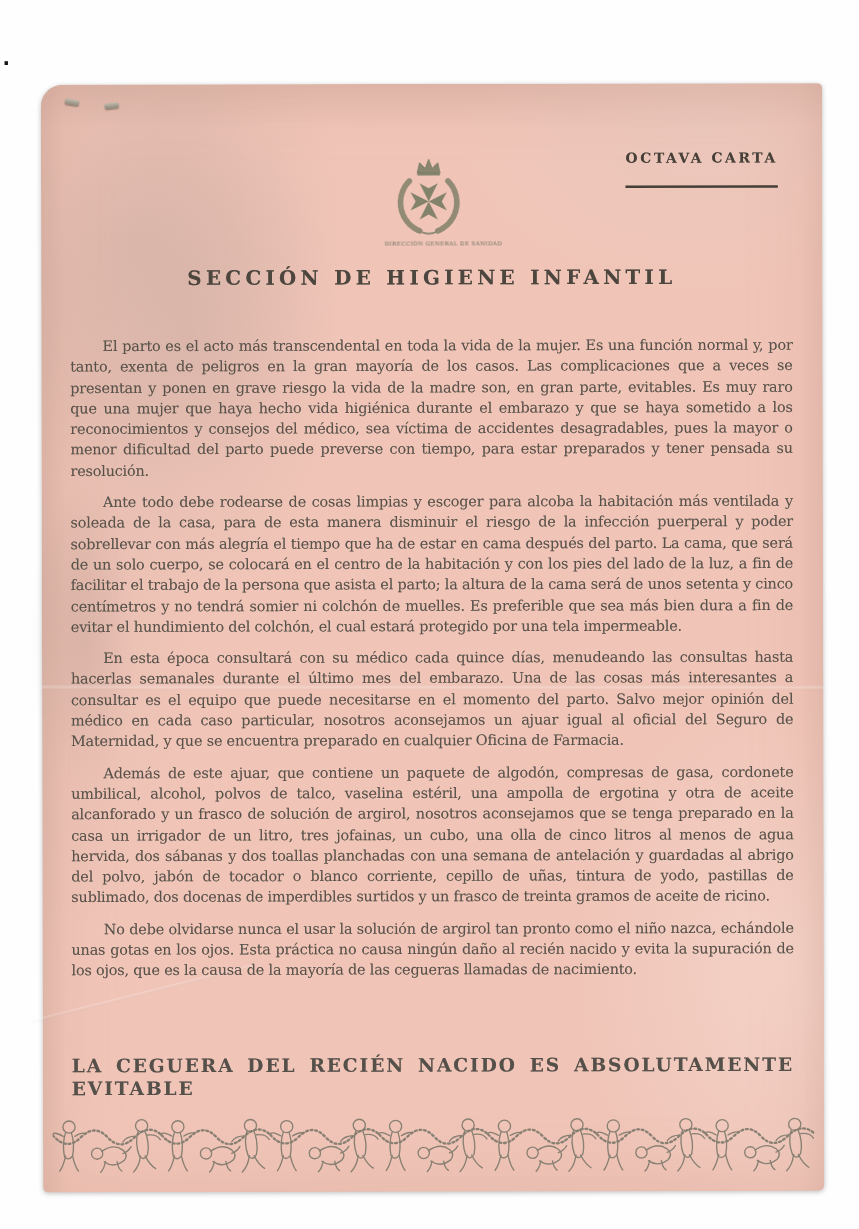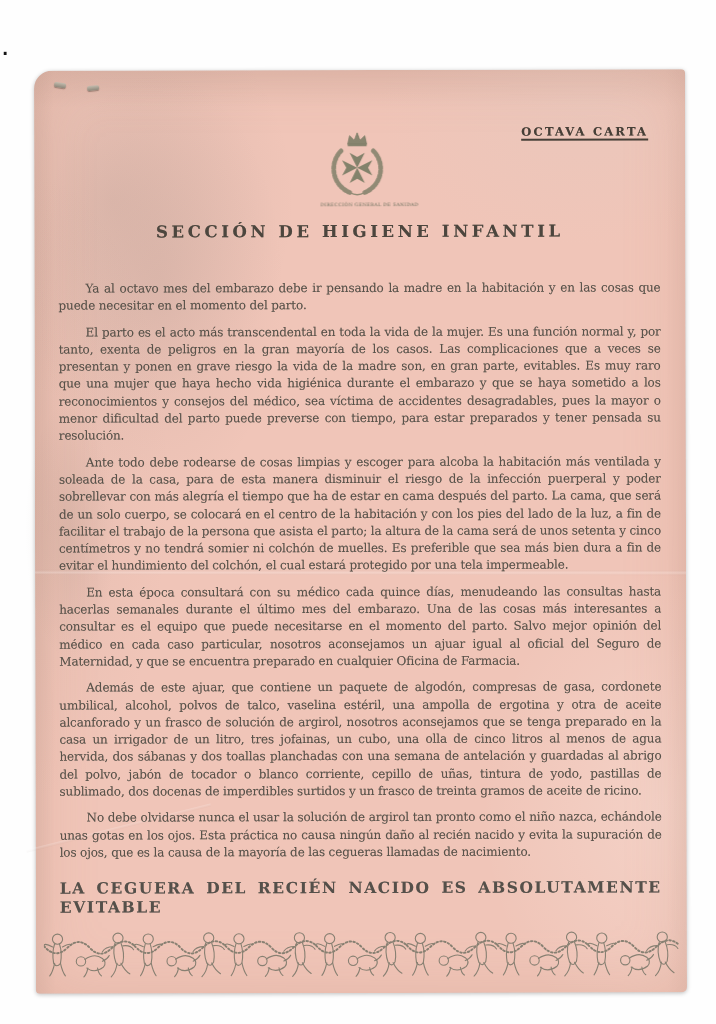--- a/index.html
+++ b/index.html
@@ -36,21 +36,21 @@
     background:linear-gradient(to bottom, rgba(90,70,60,0.06), rgba(255,255,255,0.40) 55%, rgba(90,70,60,0.05));}
   .crease-d{left:-12px;top:756px;width:190px;height:3px;transform:rotate(-14deg);opacity:.5;
     background:linear-gradient(to bottom, rgba(255,255,255,0.45), rgba(120,90,80,0.08));}
 
   .staple{position:absolute;width:12px;height:5px;border-radius:2px;
     background:linear-gradient(#c4bcae,#8d8679);box-shadow:0 1px 1px rgba(90,70,60,.5);}
   .staple-1{left:20px;top:12px;transform:rotate(9deg);}
   .staple-2{left:53px;top:15px;transform:rotate(-6deg);}
 
   .octava{position:absolute;top:55px;right:37px;font-size:11.5px;font-weight:700;color:#463f37;
-    letter-spacing:2.2px;border-bottom:2px solid #463f37;padding-bottom:0;white-space:nowrap;
+    letter-spacing:2.2px;border-bottom:2px solid #463f37;padding-bottom:16px;white-space:nowrap;
     text-shadow:0 0 .5px rgba(70,63,55,.5);}
 
   .emblem-wrap{position:absolute;left:283px;top:60px;width:80px;text-align:center;}
   .emblem-wrap svg{display:block;margin:0 auto;opacity:.88;filter:blur(.25px);}
   .emblem-caption{margin-top:1px;font-size:5px;letter-spacing:.4px;color:rgba(95,105,85,.95);
     white-space:nowrap;filter:blur(.45px);transform:scale(.92);}
 
   .title{position:absolute;left:0;top:152px;width:100%;margin:0;text-align:center;
     font-size:16.5px;font-weight:600;letter-spacing:3.6px;color:#4c463e;
     text-shadow:0 0 .5px rgba(76,70,62,.45);}
@@ -105,21 +105,20 @@
             <path d="M33 66 Q41 71 49 66" stroke-width="1.6"></path>
           </g>
         </g>
       </svg>
       <div class="emblem-caption">DIRECCIÓN GENERAL DE SANIDAD</div>
     </div>
 
     <h1 class="title">SECCIÓN DE HIGIENE INFANTIL</h1>
 
     <div class="body">
-      <p>Ya al octavo mes del embarazo debe ir pensando la madre en la habitación y en las cosas que puede necesitar en el momento del parto.</p>
       <p>El parto es el acto más transcendental en toda la vida de la mujer. Es una función normal y, por tanto, exenta de peligros en la gran mayoría de los casos. Las complicaciones que a veces se presentan y ponen en grave riesgo la vida de la madre son, en gran parte, evitables. Es muy raro que una mujer que haya hecho vida higiénica durante el embarazo y que se haya sometido a los reconocimientos y consejos del médico, sea víctima de accidentes desagradables, pues la mayor o menor dificultad del parto puede preverse con tiempo, para estar preparados y tener pensada su resolución.</p>
       <p>Ante todo debe rodearse de cosas limpias y escoger para alcoba la habitación más ventilada y soleada de la casa, para de esta manera disminuir el riesgo de la infección puerperal y poder sobrellevar con más alegría el tiempo que ha de estar en cama después del parto. La cama, que será de un solo cuerpo, se colocará en el centro de la habitación y con los pies del lado de la luz, a fin de facilitar el trabajo de la persona que asista el parto; la altura de la cama será de unos setenta y cinco centímetros y no tendrá somier ni colchón de muelles. Es preferible que sea más bien dura a fin de evitar el hundimiento del colchón, el cual estará protegido por una tela impermeable.</p>
       <p>En esta época consultará con su médico cada quince días, menudeando las consultas hasta hacerlas semanales durante el último mes del embarazo. Una de las cosas más interesantes a consultar es el equipo que puede necesitarse en el momento del parto. Salvo mejor opinión del médico en cada caso particular, nosotros aconsejamos un ajuar igual al oficial del Seguro de Maternidad, y que se encuentra preparado en cualquier Oficina de Farmacia.</p>
       <p>Además de este ajuar, que contiene un paquete de algodón, compresas de gasa, cordonete umbilical, alcohol, polvos de talco, vaselina estéril, una ampolla de ergotina y otra de aceite alcanforado y un frasco de solución de argirol, nosotros aconsejamos que se tenga preparado en la casa un irrigador de un litro, tres jofainas, un cubo, una olla de cinco litros al menos de agua hervida, dos sábanas y dos toallas planchadas con una semana de antelación y guardadas al abrigo del polvo, jabón de tocador o blanco corriente, cepillo de uñas, tintura de yodo, pastillas de sublimado, dos docenas de imperdibles surtidos y un frasco de treinta gramos de aceite de ricino.</p>
       <p>No debe olvidarse nunca el usar la solución de argirol tan pronto como el niño nazca, echándole unas gotas en los ojos. Esta práctica no causa ningún daño al recién nacido y evita la supuración de los ojos, que es la causa de la mayoría de las cegueras llamadas de nacimiento.</p>
     </div>
 
     <div class="headline">LA CEGUERA DEL RECIÉN NACIDO ES ABSOLUTAMENTE EVITABLE</div>
 
     <svg class="frieze" width="635" height="58" viewBox="0 0 651 60" preserveAspectRatio="none">

